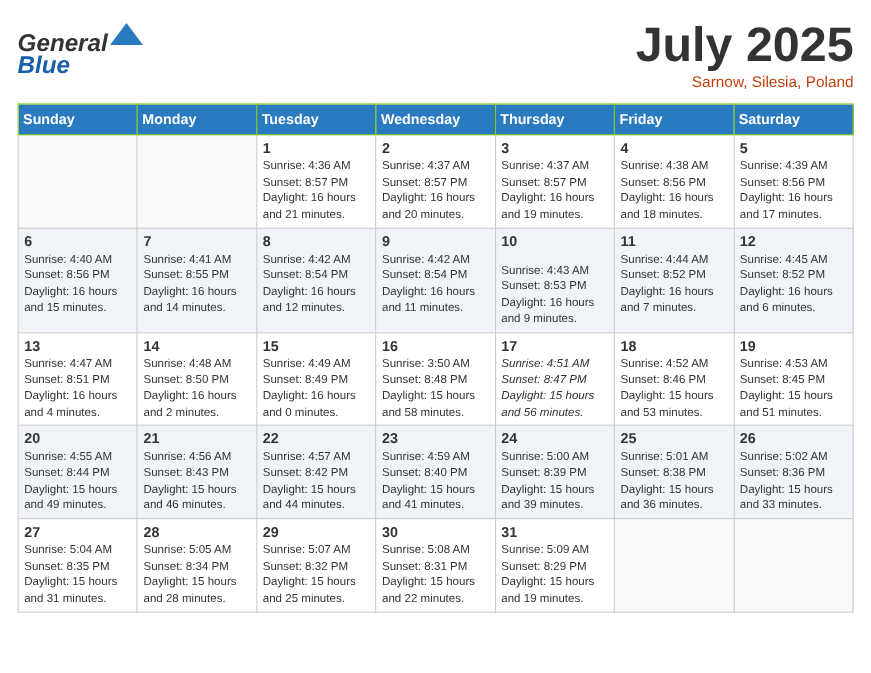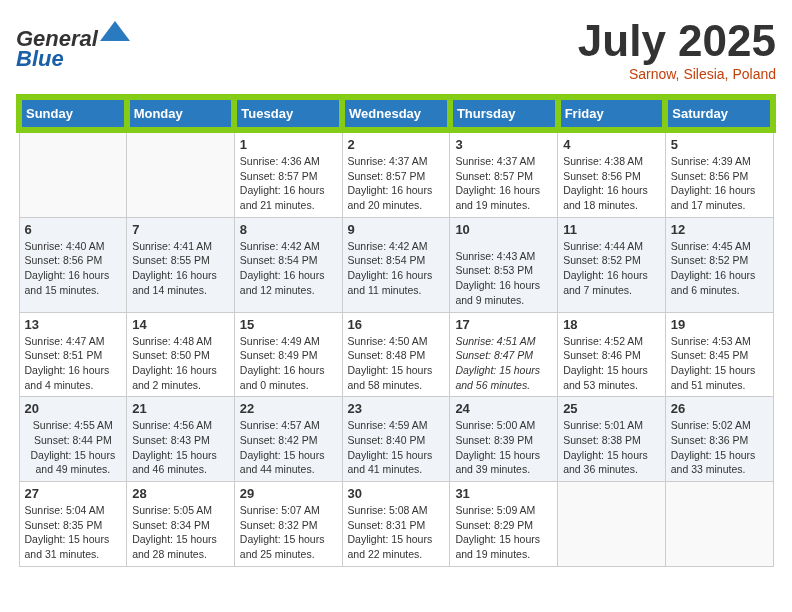--- a/index.html
+++ b/index.html
@@ -50,21 +50,21 @@
       border-collapse: collapse;
       font-size: 11px;
     }
     .calendar th {
       background-color: #2a7abf;
       color: #fff;
       padding: 6px 4px;
       text-align: left;
       font-size: 13px;
       font-weight: bold;
-      border: 6px solid #84cc16;
+      border: 1px solid #84cc16;
     }
     .calendar td {
       border: 1px solid #ccc;
       vertical-align: top;
       padding: 4px 5px;
       width: 108px;
       min-height: 80px;
       background: #fff;
     }
     .calendar td.empty {
@@ -213,21 +213,21 @@
 Daylight: 16 hours and 2 minutes.</div>
         </td>
         <td>
           <span class="day-number">15</span>
           <div class="day-info" style="white-space: pre-line;">Sunrise: 4:49 AM
 Sunset: 8:49 PM
 Daylight: 16 hours and 0 minutes.</div>
         </td>
         <td>
           <span class="day-number">16</span>
-          <div class="day-info" style="white-space: pre-line;">Sunrise: 4:50 AM
+          <div class="day-info" style="white-space: pre-line;">Sunrise: 3:50 AM
 Sunset: 8:48 PM
 Daylight: 15 hours and 58 minutes.</div>
         </td>
         <td>
           <span class="day-number">17</span>
           <div class="day-info" style="white-space: pre-line; font-style: italic;">Sunrise: 4:51 AM
 Sunset: 8:47 PM
 Daylight: 15 hours and 56 minutes.</div>
         </td>
         <td>
@@ -239,21 +239,21 @@
         <td>
           <span class="day-number">19</span>
           <div class="day-info" style="white-space: pre-line;">Sunrise: 4:53 AM
 Sunset: 8:45 PM
 Daylight: 15 hours and 51 minutes.</div>
         </td>
       </tr>
       <tr class="row-stripe">
         <td>
           <span class="day-number">20</span>
-          <div class="day-info" style="white-space: pre-line; text-align: center;">Sunrise: 4:55 AM
+          <div class="day-info" style="white-space: pre-line;">Sunrise: 4:55 AM
 Sunset: 8:44 PM
 Daylight: 15 hours and 49 minutes.</div>
         </td>
         <td>
           <span class="day-number">21</span>
           <div class="day-info" style="white-space: pre-line;">Sunrise: 4:56 AM
 Sunset: 8:43 PM
 Daylight: 15 hours and 46 minutes.</div>
         </td>
         <td>

